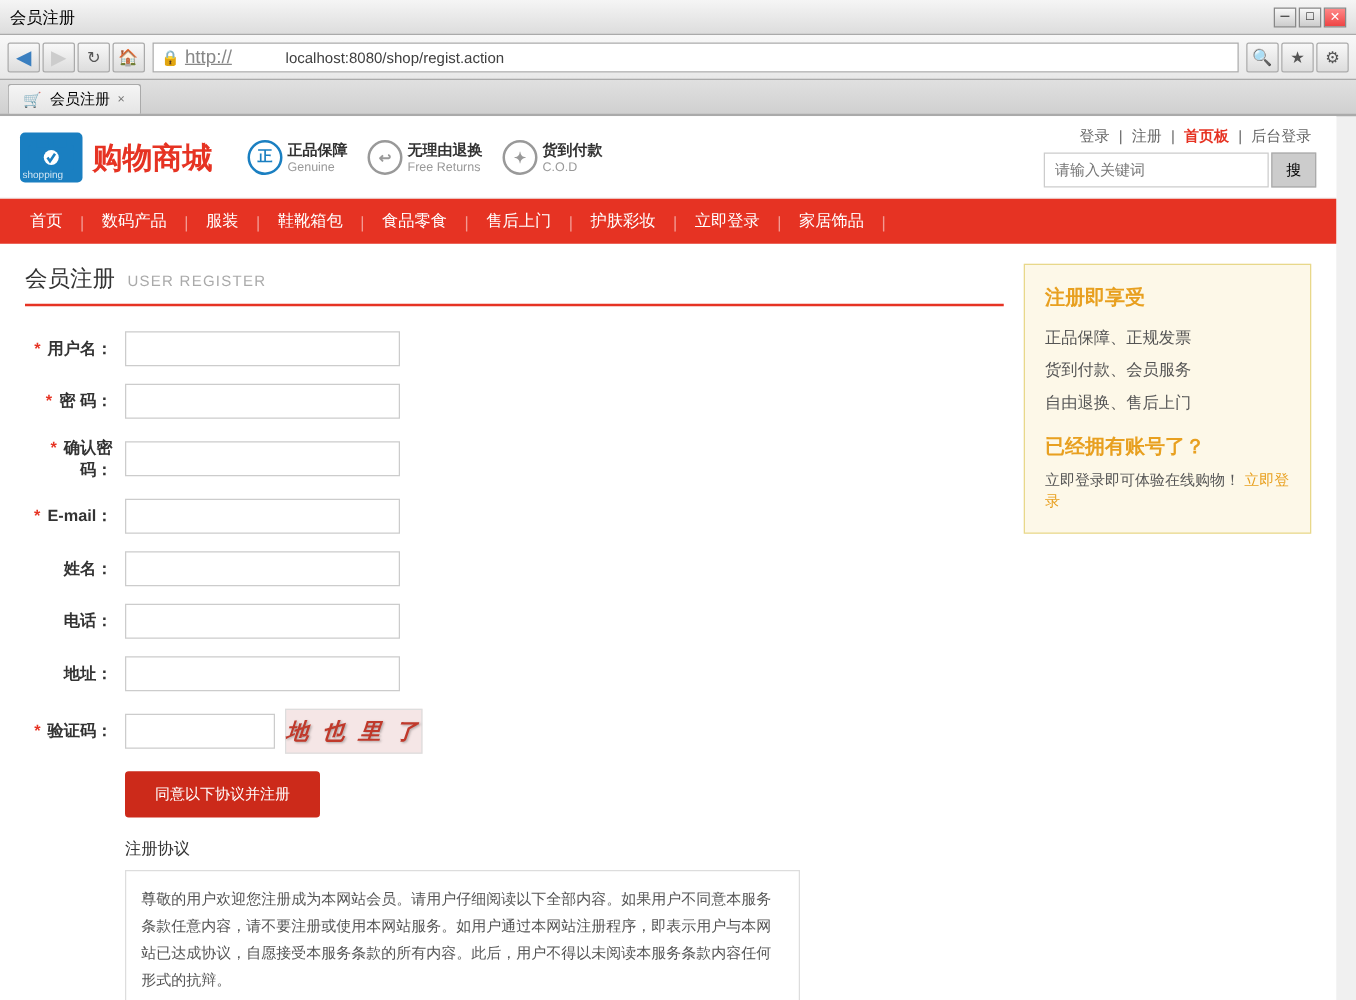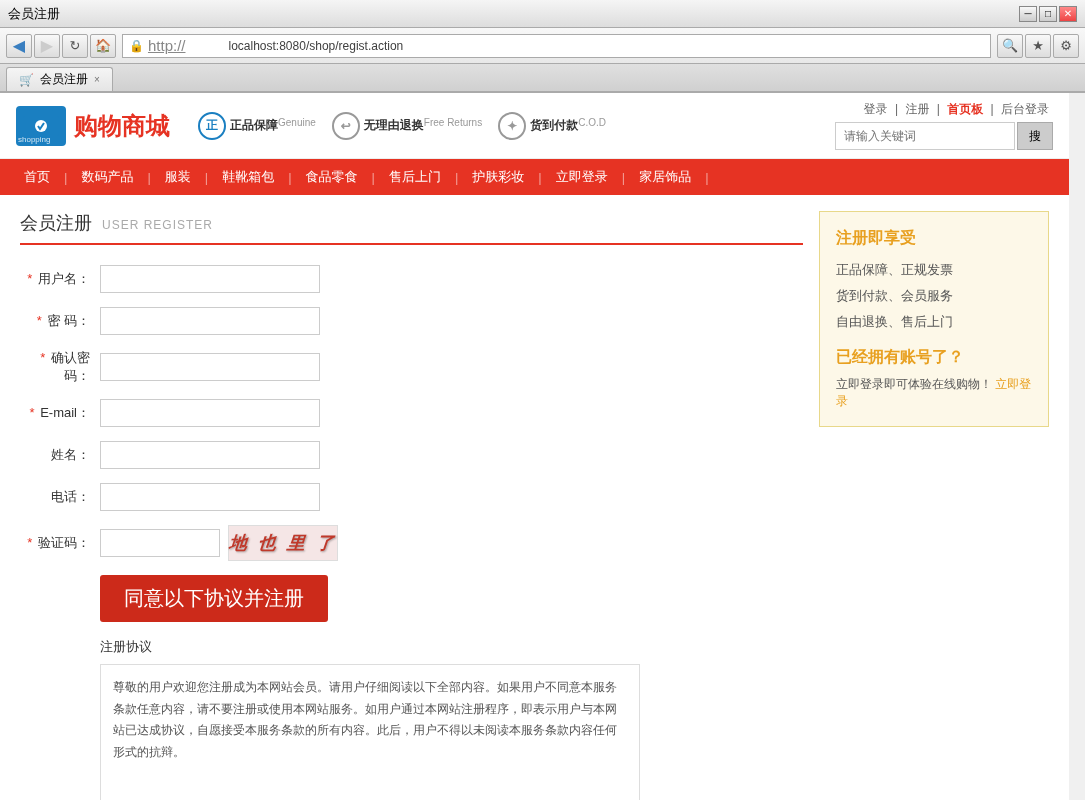--- a/index.html
+++ b/index.html
@@ -23,21 +23,21 @@
     .page { background: white; margin: 0; width: 1069px; min-height: 700px; }
 
     
     .header { background: white; padding: 8px 16px; display: flex; align-items: center; justify-content: space-between; border-bottom: 1px solid #eee; }
     .logo-area { display: flex; align-items: center; gap: 8px; }
     .logo-icon { width: 50px; height: 40px; background: #1a7fc1; border-radius: 4px; display: flex; align-items: center; justify-content: center; color: white; font-size: 10px; position: relative; }
     .logo-text { font-size: 24px; font-weight: bold; color: #e63323; }
     .header-badges { display: flex; gap: 16px; align-items: center; margin-left: 20px; }
     .badge-item { display: flex; align-items: center; gap: 4px; font-size: 11px; color: #666; }
     .badge-icon { width: 28px; height: 28px; border-radius: 50%; border: 2px solid #1a7fc1; display: flex; align-items: center; justify-content: center; font-size: 12px; color: #1a7fc1; font-weight: bold; }
-    .badge-texts { display: flex; }
+    .badge-texts { display: flex; flex-direction: column; }
     .badge-title { font-size: 12px; color: #333; font-weight: bold; }
     .badge-sub { font-size: 10px; color: #999; }
     .header-right { display: flex; flex-direction: column; align-items: flex-end; gap: 4px; }
     .header-links { font-size: 12px; color: #666; }
     .header-links a { color: #666; text-decoration: none; margin: 0 4px; }
     .search-bar { display: flex; gap: 2px; }
     .search-input { width: 180px; height: 28px; border: 1px solid #ccc; padding: 0 8px; font-size: 12px; }
     .search-btn { width: 36px; height: 28px; background: #ccc; border: 1px solid #aaa; cursor: pointer; font-size: 12px; display: flex; align-items: center; justify-content: center; }
 
     
@@ -50,29 +50,29 @@
     .main-content { flex: 1; }
     .sidebar { width: 230px; }
 
     
     .page-title { display: flex; align-items: baseline; gap: 10px; margin-bottom: 20px; border-bottom: 2px solid #e63323; padding-bottom: 8px; }
     .page-title-main { font-size: 18px; color: #333; }
     .page-title-sub { font-size: 12px; color: #aaa; letter-spacing: 1px; }
 
     
     .form-row { display: flex; align-items: center; margin-bottom: 14px; }
-    .form-label { width: 80px; text-align: right; font-size: 13px; color: #333; padding-right: 10px; }
+    .form-label { width: 80px; text-align: right; font-size: 13px; color: #333; padding-right: 10px; font-weight: bold; }
     .required { color: #e63323; margin-right: 2px; }
     .form-input { width: 220px; height: 28px; border: 1px solid #ccc; padding: 0 8px; font-size: 13px; }
     .captcha-row { display: flex; align-items: center; gap: 8px; }
     .captcha-img { width: 110px; height: 36px; background: #f5e6e6; display: flex; align-items: center; justify-content: center; border: 1px solid #ddd; }
     .captcha-text { font-size: 18px; color: #c0392b; font-style: italic; transform: skew(-5deg); letter-spacing: 3px; font-weight: bold; text-shadow: 1px 1px 2px rgba(0,0,0,0.3); }
 
     
-    .submit-btn { background: #cc2a1a; color: white; border: none; padding: 10px 24px; font-size: 20px; cursor: pointer; border-radius: 3px; margin-left: 80px; margin-bottom: 16px; }
+    .submit-btn { background: #cc2a1a; color: white; border: none; padding: 10px 24px; font-size: 12px; cursor: pointer; border-radius: 3px; margin-left: 80px; margin-bottom: 16px; }
 
     
     .agreement-title { font-size: 13px; color: #333; margin-left: 80px; margin-bottom: 8px; }
     .agreement-box { margin-left: 80px; width: 540px; height: 180px; border: 1px solid #ddd; padding: 12px; font-size: 12px; color: #555; line-height: 1.8; overflow-y: scroll; position: relative; }
     .agreement-box p { margin-bottom: 6px; }
 
     
     .sidebar-panel { background: #fdf8e8; border: 1px solid #e8d88a; padding: 16px; }
     .sidebar-panel-title { font-size: 16px; color: #e8a020; font-weight: bold; margin-bottom: 12px; }
     .sidebar-panel-item { font-size: 13px; color: #555; margin-bottom: 8px; }
@@ -244,20 +244,26 @@
           <input type="text" class="form-input" style="">
         </div>
 
         <div class="form-row">
           <div class="form-label">
             <span>电话：</span>
           </div>
           <input type="text" class="form-input" style="">
         </div>
 
+        <div class="form-row">
+          <div class="form-label">
+            <span>地址：</span>
+          </div>
+          <input type="text" class="form-input" style="">
+        </div>
 
         <div class="form-row">
           <div class="form-label">
             <span class="required">*</span>
             <span>验证码：</span>
           </div>
           <div class="captcha-row">
             <input type="text" class="form-input" style="width: 120px;">
             <div class="captcha-img">
               <span class="captcha-text">地 也 里 了</span>

